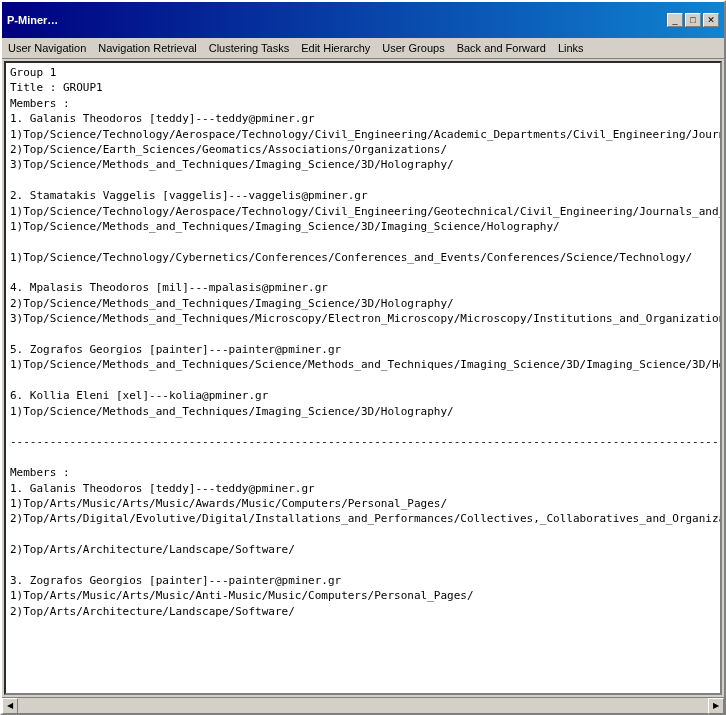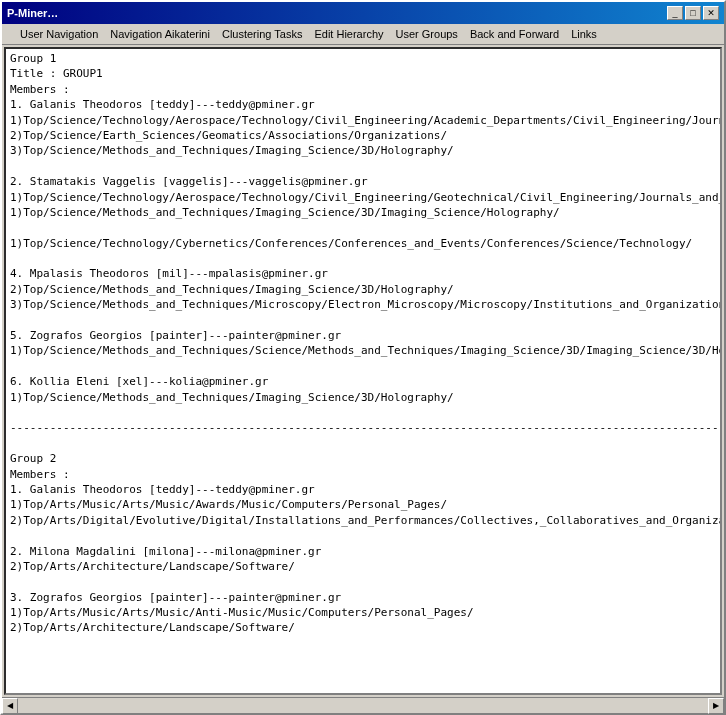--- a/index.html
+++ b/index.html
@@ -16,21 +16,21 @@
       background: #d4d0c8;
     }
 
     .title-bar {
       background: linear-gradient(to right, #000080, #1084d0);
       color: white;
       padding: 3px 5px;
       display: flex;
       justify-content: space-between;
       align-items: center;
-      height: 22px;
+      height: 36px;
     }
 
     .title-bar-text {
       font-size: 11px;
       font-weight: bold;
       color: white;
     }
 
     .title-bar-buttons {
       display: flex;
@@ -50,21 +50,21 @@
       display: flex;
       align-items: center;
       justify-content: center;
       cursor: pointer;
       color: black;
     }
 
     .menu-bar {
       display: flex;
       background: #d4d0c8;
-      padding: 2px 12px;
+      padding: 2px 0;
       border-bottom: 1px solid #808080;
     }
 
     .menu-item {
       padding: 2px 6px;
       font-size: 11px;
       cursor: pointer;
       white-space: nowrap;
     }
 
@@ -149,21 +149,21 @@
     <span class="title-bar-text">P-Miner…</span>
     <div class="title-bar-buttons">
       <button class="title-btn">_</button>
       <button class="title-btn">□</button>
       <button class="title-btn">✕</button>
     </div>
   </div>
 
   <div class="menu-bar">
   <span class="menu-item">User Navigation</span>
-      <span class="menu-item">Navigation Aikaterini</span>
+      <span class="menu-item">Navigation Retrieval</span>
       <span class="menu-item">Clustering Tasks</span>
       <span class="menu-item">Edit Hierarchy</span>
       <span class="menu-item">User Groups</span>
       <span class="menu-item">Back and Forward</span>
       <span class="menu-item">Links</span>
     </div>
 
   <div class="content-area">
     <div class="scrollable-content" id="content-container">
     <span class="text-line">Group 1</span>
@@ -185,27 +185,25 @@
         <span class="text-line">3)Top/Science/Methods_and_Techniques/Microscopy/Electron_Microscopy/Microscopy/Institutions_and_Organizations/Met</span>
         <span class="text-line">&nbsp;</span>
         <span class="text-line">5. Zografos Georgios [painter]---painter@pminer.gr</span>
         <span class="text-line">1)Top/Science/Methods_and_Techniques/Science/Methods_and_Techniques/Imaging_Science/3D/Imaging_Science/3D/Hold</span>
         <span class="text-line">&nbsp;</span>
         <span class="text-line">6. Kollia Eleni [xel]---kolia@pminer.gr</span>
         <span class="text-line">1)Top/Science/Methods_and_Techniques/Imaging_Science/3D/Holography/</span>
         <span class="text-line">&nbsp;</span>
         <span class="text-line">-----------------------------------------------------------------------------------------------------------</span>
         <span class="text-line">&nbsp;</span>
-        <span class="text-line">Group 2</span>
         <span class="text-line">Members :</span>
         <span class="text-line">1. Galanis Theodoros [teddy]---teddy@pminer.gr</span>
         <span class="text-line">1)Top/Arts/Music/Arts/Music/Awards/Music/Computers/Personal_Pages/</span>
         <span class="text-line">2)Top/Arts/Digital/Evolutive/Digital/Installations_and_Performances/Collectives,_Collaboratives_and_Organizations/</span>
         <span class="text-line">&nbsp;</span>
-        <span class="text-line">2. Milona Magdalini [milona]---milona@pminer.gr</span>
         <span class="text-line">2)Top/Arts/Architecture/Landscape/Software/</span>
         <span class="text-line">&nbsp;</span>
         <span class="text-line">3. Zografos Georgios [painter]---painter@pminer.gr</span>
         <span class="text-line">1)Top/Arts/Music/Arts/Music/Anti-Music/Music/Computers/Personal_Pages/</span>
         <span class="text-line">2)Top/Arts/Architecture/Landscape/Software/</span>
       </div>
   </div>
 
   <div class="bottom-scrollbar">
     <button class="scroll-btn">◀</button>

